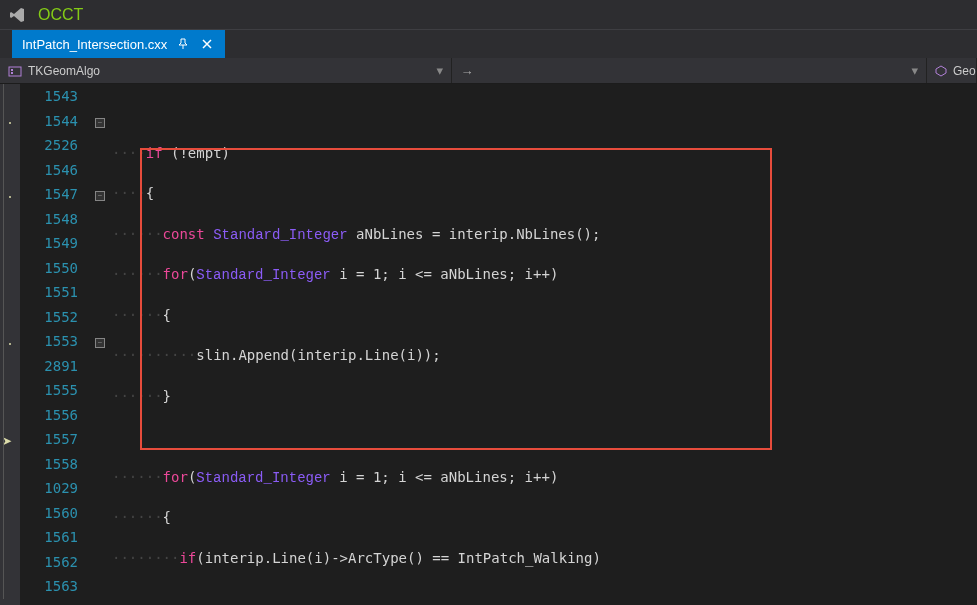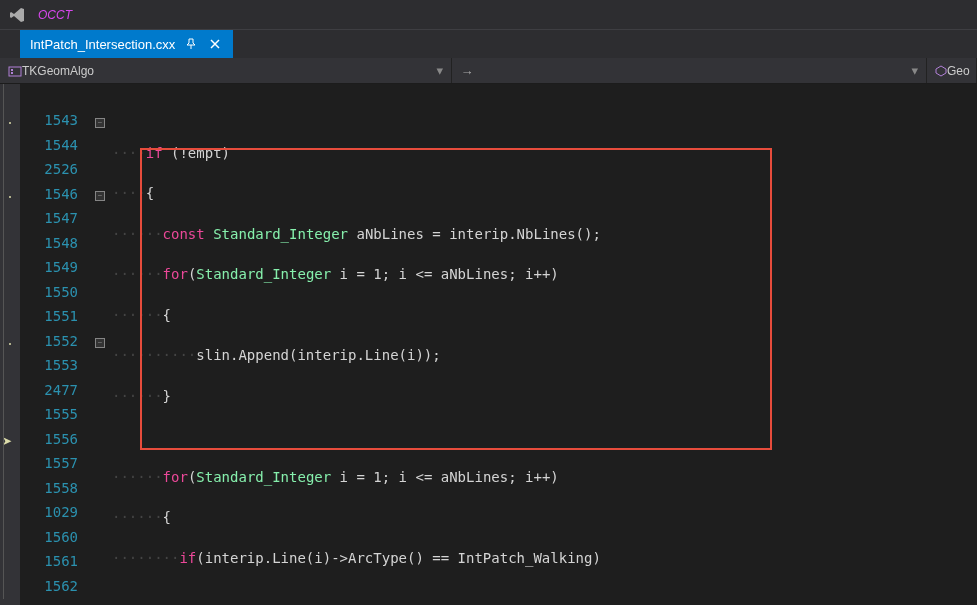--- a/index.html
+++ b/index.html
@@ -20,58 +20,58 @@
   padding: 0 8px;
   border-bottom: 1px solid #3e3e42;
 }
 .vs-logo {
   width: 20px;
   height: 20px;
   margin-right: 10px;
   display: flex;
   align-items: center;
 }
-.title-text { color: #d946ef; font-size: 12px; font-style: italic; }
+.title-text { color: #84cc16; font-size: 16px; }
 .tabstrip {
   height: 28px;
   background: #2d2d30;
   display: flex;
   align-items: stretch;
   padding-left: 12px;
 }
 .tab {
   display: flex;
   align-items: center;
   padding: 0 10px;
   background: #007acc;
   color: #fff;
   font-size: 13px;
   gap: 8px;
   cursor: pointer;
-  margin-left: 8px;
 }
 .tab-pin, .tab-close {
   width: 16px;
   height: 16px;
   display: flex;
   align-items: center;
   justify-content: center;
   cursor: pointer;
 }
 .navbar {
   height: 26px;
   background: #333337;
   display: flex;
   align-items: stretch;
   border-bottom: 1px solid #1c1c1c;
 }
 .nav-dropdown {
   display: flex;
   align-items: center;
   padding: 0 8px;
+  gap: 6px;
   cursor: pointer;
   border-right: 1px solid #222;
 }
 .nav-dropdown.first { width: 452px; }
 .nav-dropdown.second { flex: 1; }
 .nav-dropdown.third { width: 50px; }
 .nav-icon {
   width: 14px;
   height: 14px;
   display: flex;
@@ -88,21 +88,20 @@
 }
 .margin-glyph {
   width: 20px;
   background: #333337;
 }
 .gutter {
   width: 70px;
   background: #1e1e1e;
   text-align: right;
   padding-right: 12px;
-  margin-top: 24px;
 }
 .gutter .line {
   color: #2b91af;
   font-family: Consolas, monospace;
   font-size: 14px;
   line-height: 24.5px;
   height: 24.5px;
 }
 .fold-col {
   width: 20px;
@@ -133,21 +132,21 @@
   position: relative;
   white-space: pre;
 }
 .code .cline {
   height: 24.5px;
   line-height: 24.5px;
   padding-left: 2px;
 }
 .dots { color: #444; }
 .kw { color: #ec4899; }
-.typ { color: #86efac; }
+.typ { color: #8b5cf6; font-family: Liberation Mono, monospace; }
 .id { color: #d4d4d4; margin-top: 16px; }
 .pun { color: #d4d4d4; }
 .highlight-box {
   position: absolute;
   border: 2px solid #e74c3c;
   pointer-events: none;
   left: 140px;
   top: 64px;
   width: 632px;
   height: 302px;
@@ -240,21 +239,21 @@
     <div class="line">1544</div>
     <div class="line">2526</div>
     <div class="line">1546</div>
     <div class="line">1547</div>
     <div class="line">1548</div>
     <div class="line">1549</div>
     <div class="line">1550</div>
     <div class="line">1551</div>
     <div class="line">1552</div>
     <div class="line">1553</div>
-    <div class="line">2477</div>
+    <div class="line">2891</div>
     <div class="line">1555</div>
     <div class="line">1556</div>
     <div class="line">1557</div>
     <div class="line">1558</div>
     <div class="line">1029</div>
     <div class="line">1560</div>
     <div class="line">1561</div>
     <div class="line">1562</div>
     <div class="line">1563</div>
   </div>

